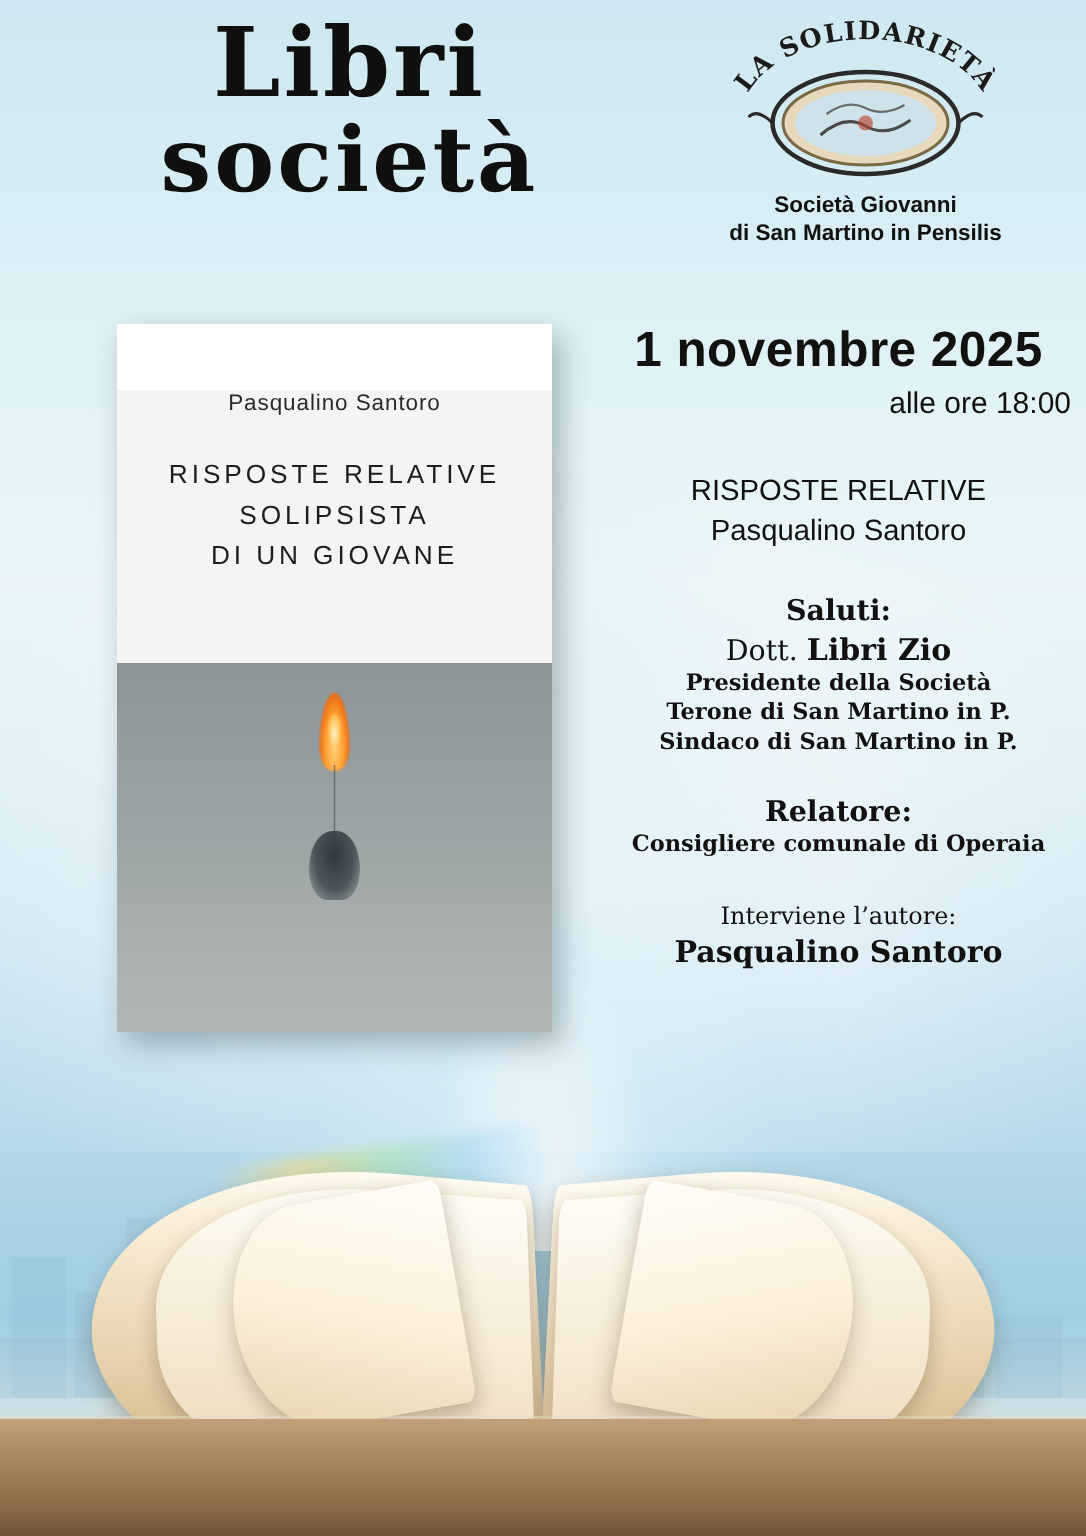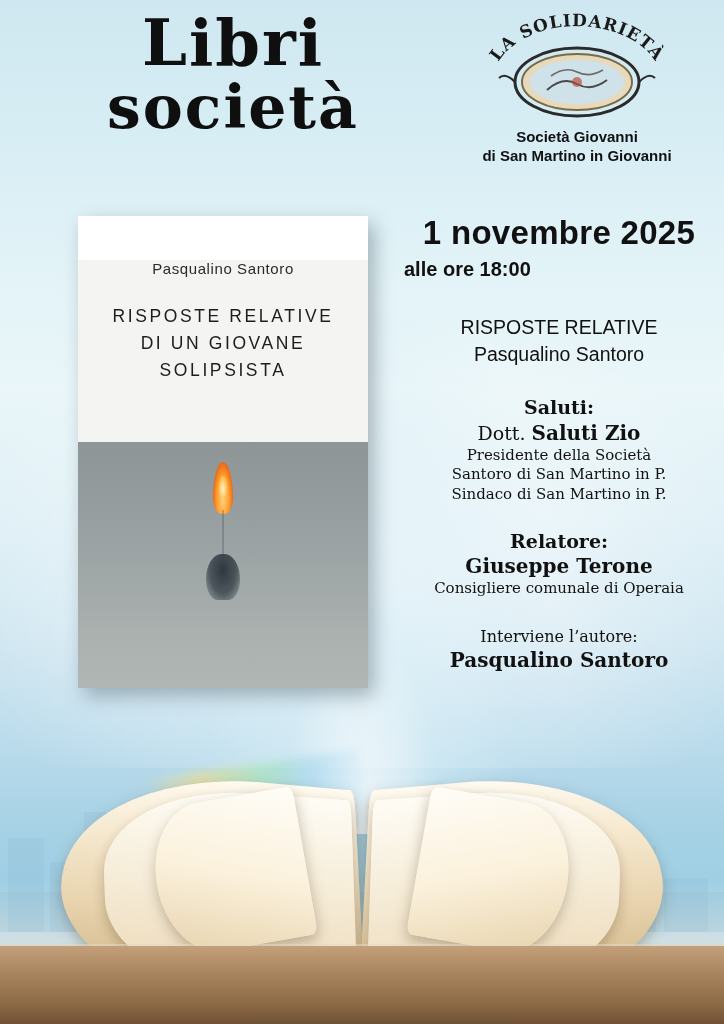--- a/index.html
+++ b/index.html
@@ -312,23 +312,23 @@
     width: 310px;
     color: #111;
   }
   .date {
     text-align: center;
     font-size: 33px;
     font-weight: bold;
     letter-spacing: .3px;
   }
   .time {
-    text-align: left;
+    text-align: right;
     font-size: 20px;
-    font-weight: bold;
+    font-weight: normal;
     margin-top: 6px;
   }
   .work-title {
     text-align: center;
     margin-top: 34px;
     font-size: 19.5px;
     line-height: 1.33;
   }
   .work-author {
     text-align: center;
@@ -348,20 +348,21 @@
   }
   .guest-name {
     font-size: 19px;
     margin-top: 3px;
   }
   .guest-name b { font-size: 20px; }
   .guest-role {
     font-size: 15px;
     line-height: 1.28;
     margin-top: 1px;
+    font-weight: bold;
   }
   .gap-lg { margin-top: 24px; }
   .gap-md { margin-top: 26px; }
   .speaker-name {
     font-size: 20px;
     font-weight: bold;
     margin-top: 2px;
   }
   .intervene-label {
     font-size: 16px;
@@ -414,21 +415,21 @@
         <path d="M74 70 q14 -10 26 -4 q12 6 26 -2" fill="none" stroke="#6b6b6b" stroke-width="1.6"></path>
         <circle cx="100" cy="76" r="5" fill="#b9452e" opacity="0.65"></circle>
         <g stroke="#2a2a2a" stroke-width="2" fill="none">
           <path d="M38 76 q-10 -10 -16 -4"></path>
           <path d="M162 76 q10 -10 16 -4"></path>
         </g>
       </svg>
     </div>
     <div class="logo-caption">
       <div>Società Giovanni</div>
-      <div>di San Martino in Giovanni</div>
+      <div>di San Martino in Pensilis</div>
     </div>
   </div>
 
   <div class="beam"></div>
   <div class="rainbow"></div>
 
   <div class="book-wrap">
     <div class="page-fan page-left"></div>
     <div class="page-fan page-right"></div>
     <div class="page-fan page-left2"></div>
@@ -440,22 +441,22 @@
   </div>
 
   <div class="table-edge"></div>
   <div class="table-top"></div>
 
   <div class="cover">
     <div class="cover-top">
       <div class="cover-author">Pasqualino Santoro</div>
       <div class="cover-title">
         <div>RISPOSTE RELATIVE</div>
+        <div>SOLIPSISTA</div>
         <div>DI UN GIOVANE</div>
-        <div>SOLIPSISTA</div>
       </div>
     </div>
     <div class="cover-photo">
       <div class="flame"></div>
       <div class="flame-core"></div>
       <div class="string"></div>
       <div class="figure"></div>
     </div>
   </div>
 
@@ -466,33 +467,32 @@
     <div class="work-title">
       <div>RISPOSTE RELATIVE</div>
     </div>
     <div class="work-author">Pasqualino Santoro</div>
 
     <div class="serif-block">
       <div class="greet-label">Saluti:</div>
 
       <div class="guest-name">
         <span>Dott.</span>
-        <b>Saluti Zio</b>
+        <b>Libri Zio</b>
       </div>
       <div class="guest-role">
         <div>Presidente della Società</div>
-        <div>Santoro di San Martino in P.</div>
+        <div>Terone di San Martino in P.</div>
       </div>
 
       <div class="guest-role">
         <div>Sindaco di San Martino in P.</div>
       </div>
 
       <div class="greet-label gap-md">Relatore:</div>
-      <div class="speaker-name">Giuseppe Terone</div>
       <div class="guest-role">Consigliere comunale di Operaia</div>
 
       <div class="intervene-label">Interviene l’autore:</div>
       <div class="speaker-name">Pasqualino Santoro</div>
     </div>
   </div>
 
 </div>
 
 </body></html>

